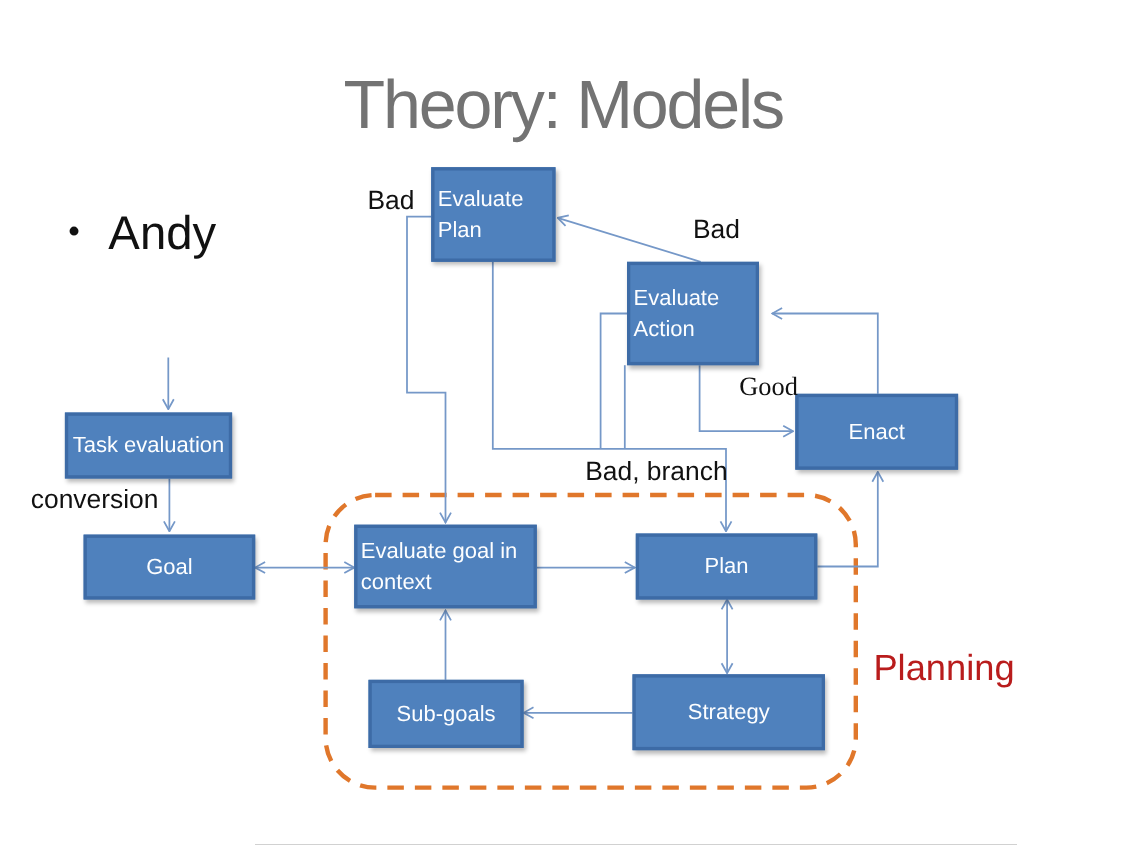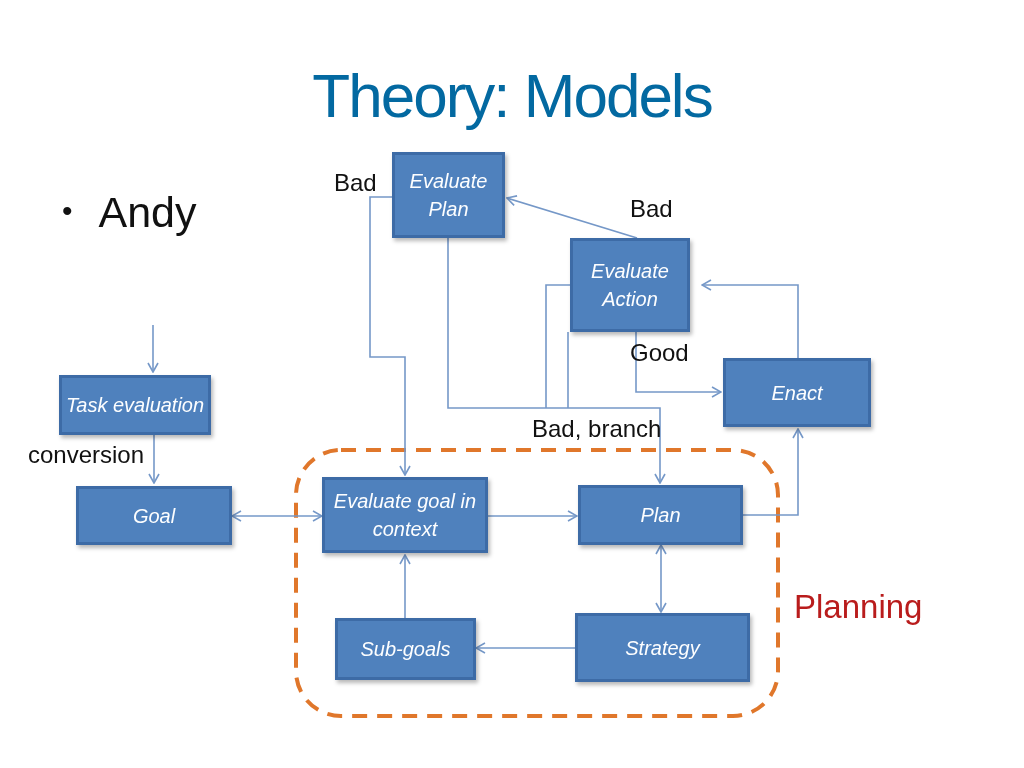--- a/index.html
+++ b/index.html
@@ -2,34 +2,33 @@
 <html><head>
 <meta charset="utf-8">
 <style>
   html,body{margin:0;padding:0;background:#888;}
   .slide{
     position:relative;width:1024px;height:768px;background:#ffffff;
     font-family:"Liberation Sans",sans-serif;overflow:hidden;
   }
   .title{
     position:absolute;left:0;top:60px;width:1024px;text-align:center;
-    font-size:62px;letter-spacing:-2px;color:#0369a1;white-space:nowrap;
+    font-size:62px;letter-spacing:-2px;color:#737373;white-space:nowrap;
   }
   .bullet-line{
     position:absolute;left:62px;top:188px;color:#111;font-size:43px;white-space:nowrap;
   }
   .bullet-line .dot{font-size:30px;vertical-align:6px;margin-right:26px;}
   .node{
     position:absolute;box-sizing:border-box;
     background:#4f81bd;border:3px solid #3d6ba6;
-    color:#fdfeff;font-size:20px;line-height:1.4;text-align:center;
+    color:#fdfeff;font-size:20px;line-height:1.4;text-align:left;
     display:flex;align-items:center;justify-content:center;
     box-shadow:2px 3px 4px rgba(0,0,0,0.28);
     padding:0 3px;
-    font-style:italic;
   }
   .edge-label{
     position:absolute;color:#111;font-size:24px;white-space:nowrap;
   }
   .planning-label{
     position:absolute;left:794px;top:588px;color:#b91c1c;font-size:33px;white-space:nowrap;
   }
   svg.wires{position:absolute;left:0;top:0;}
 </style>
 </head>
@@ -105,21 +104,21 @@
     </div>
 
   <div class="node" style="left:575px;top:613px;width:175px;height:69px;">
       <span>Strategy</span>
     </div>
 
   <div class="edge-label" style="left:334px;top:169px;">Bad</div>
 
   <div class="edge-label" style="left:630px;top:195px;">Bad</div>
 
-  <div class="edge-label" style="left:630px;top:339px;">Good</div>
+  <div class="edge-label" style="left:672px;top:339px;font-family:Liberation Serif, serif;">Good</div>
 
   <div class="edge-label" style="left:532px;top:415px;">Bad, branch</div>
 
   <div class="edge-label" style="left:28px;top:441px;">conversion</div>
 
   <div class="planning-label">Planning</div>
 
 </div>
 
 </body></html>

